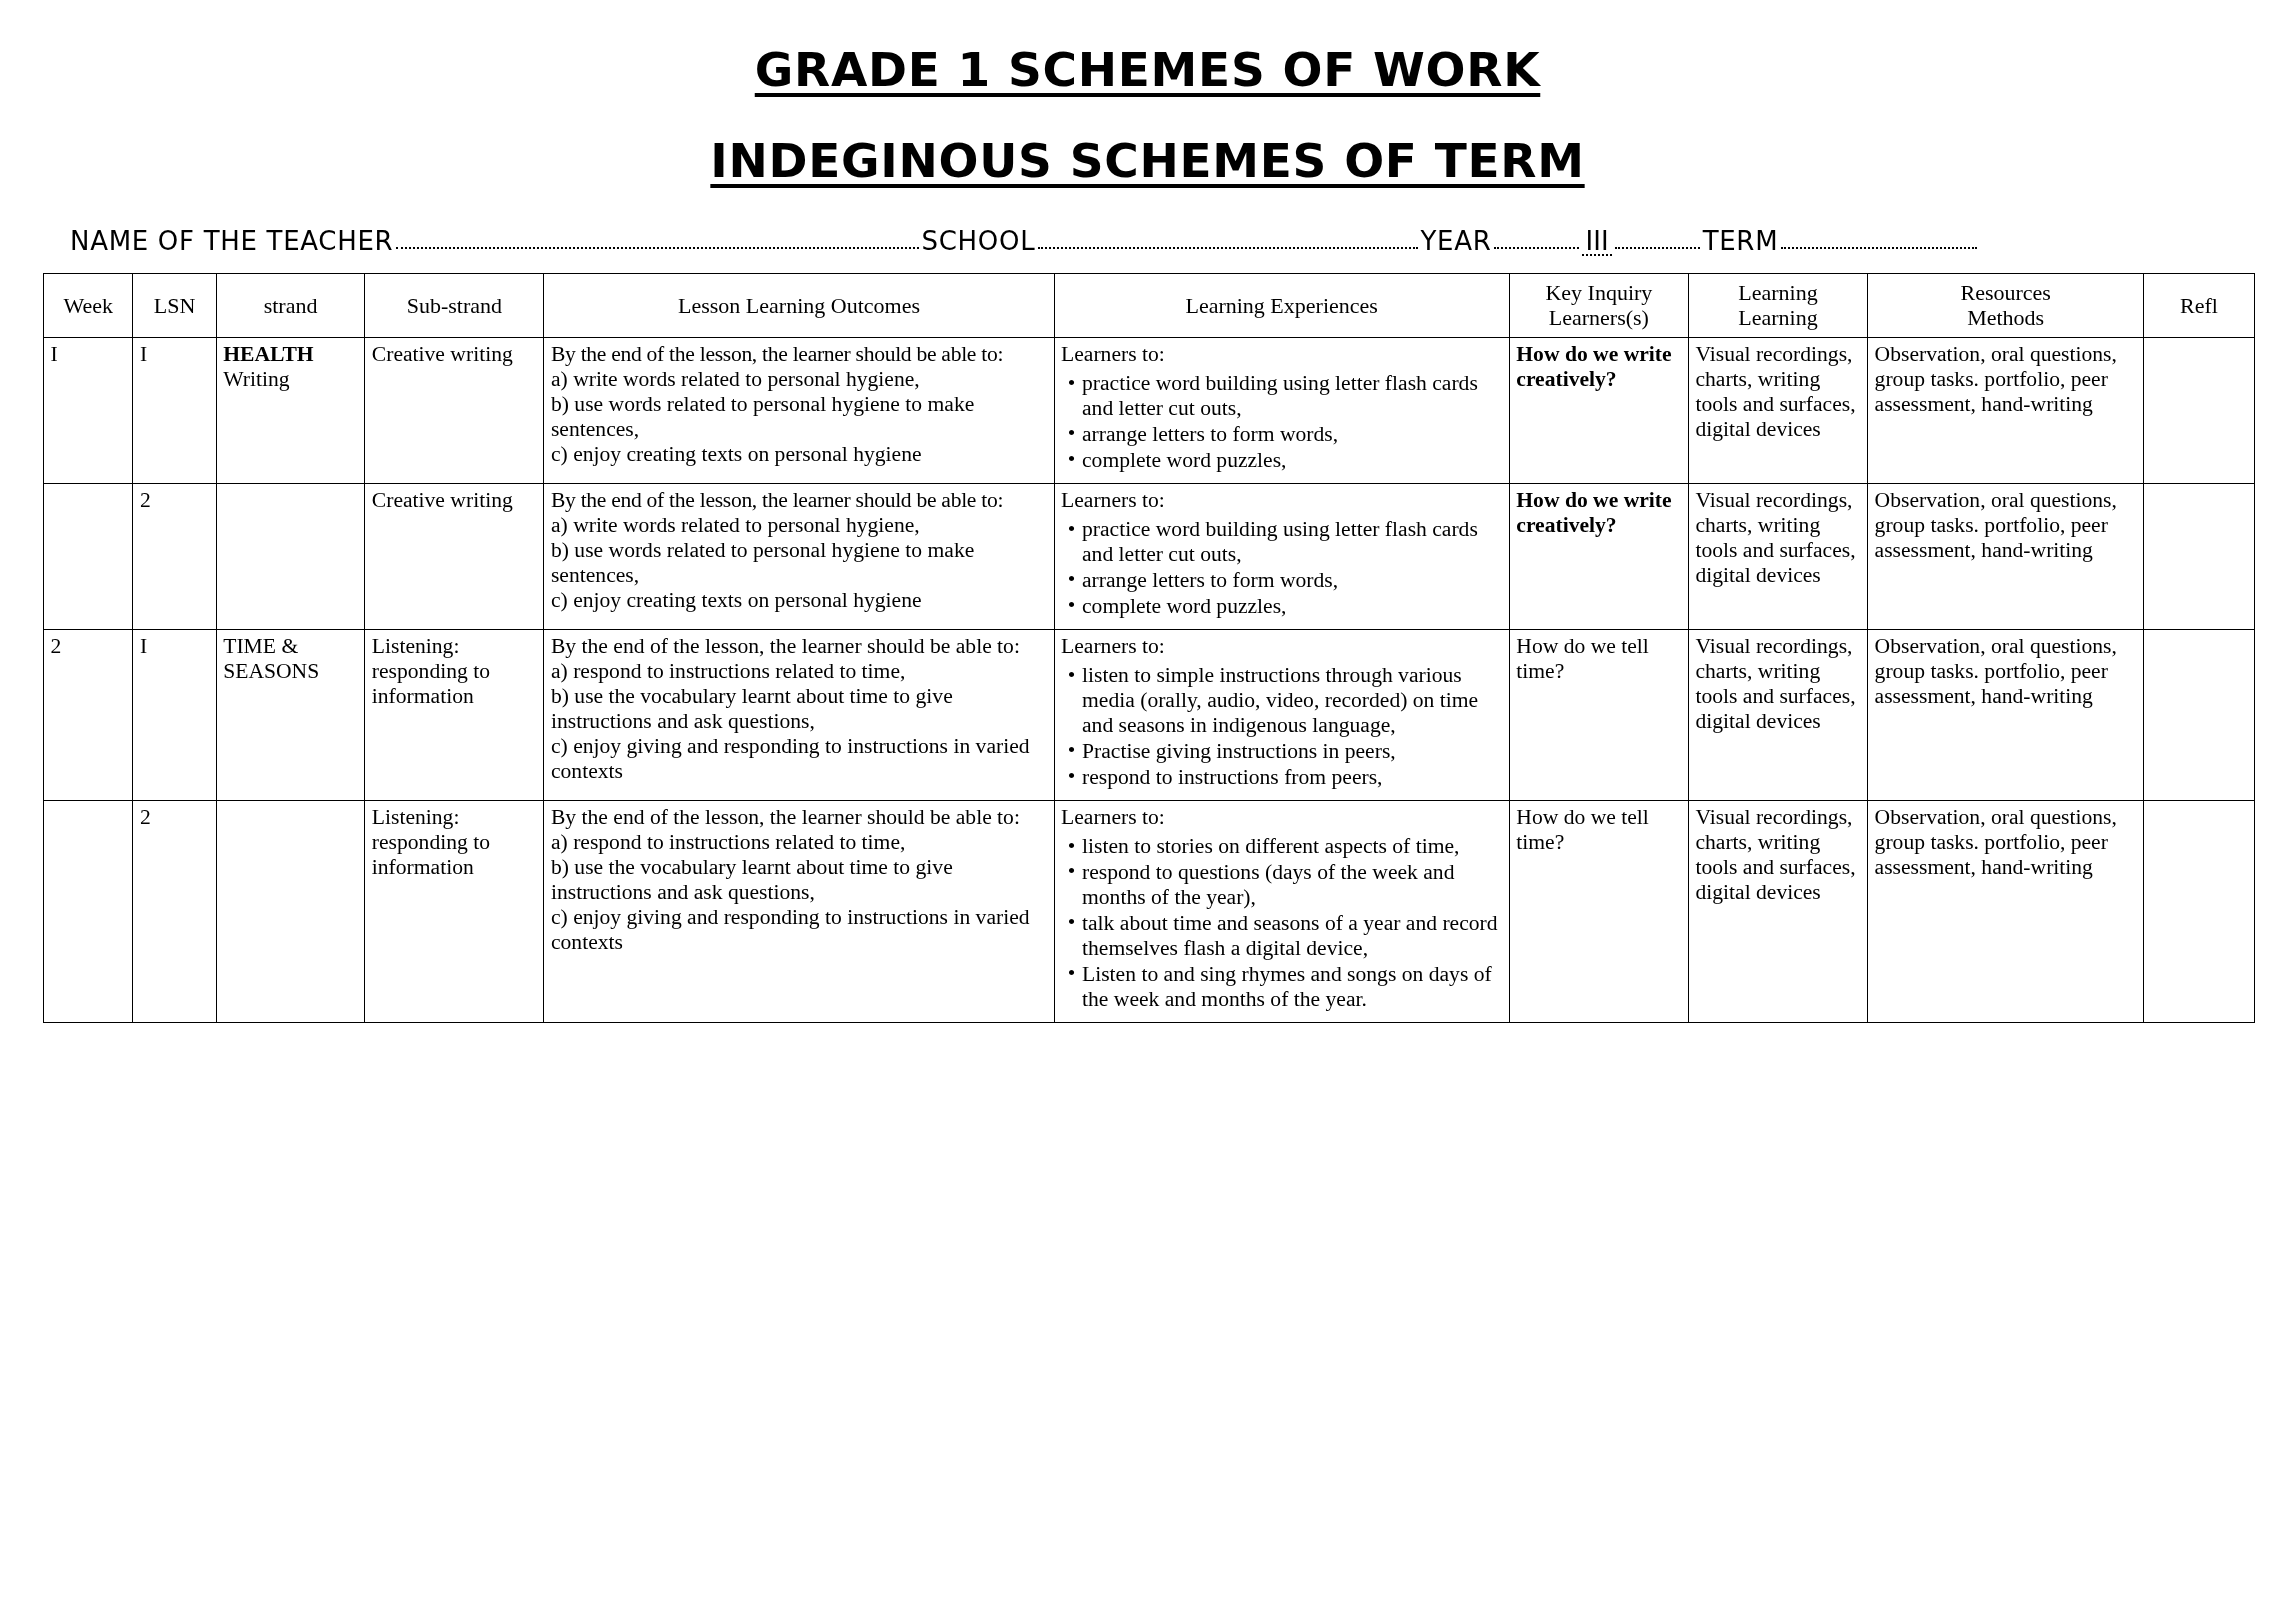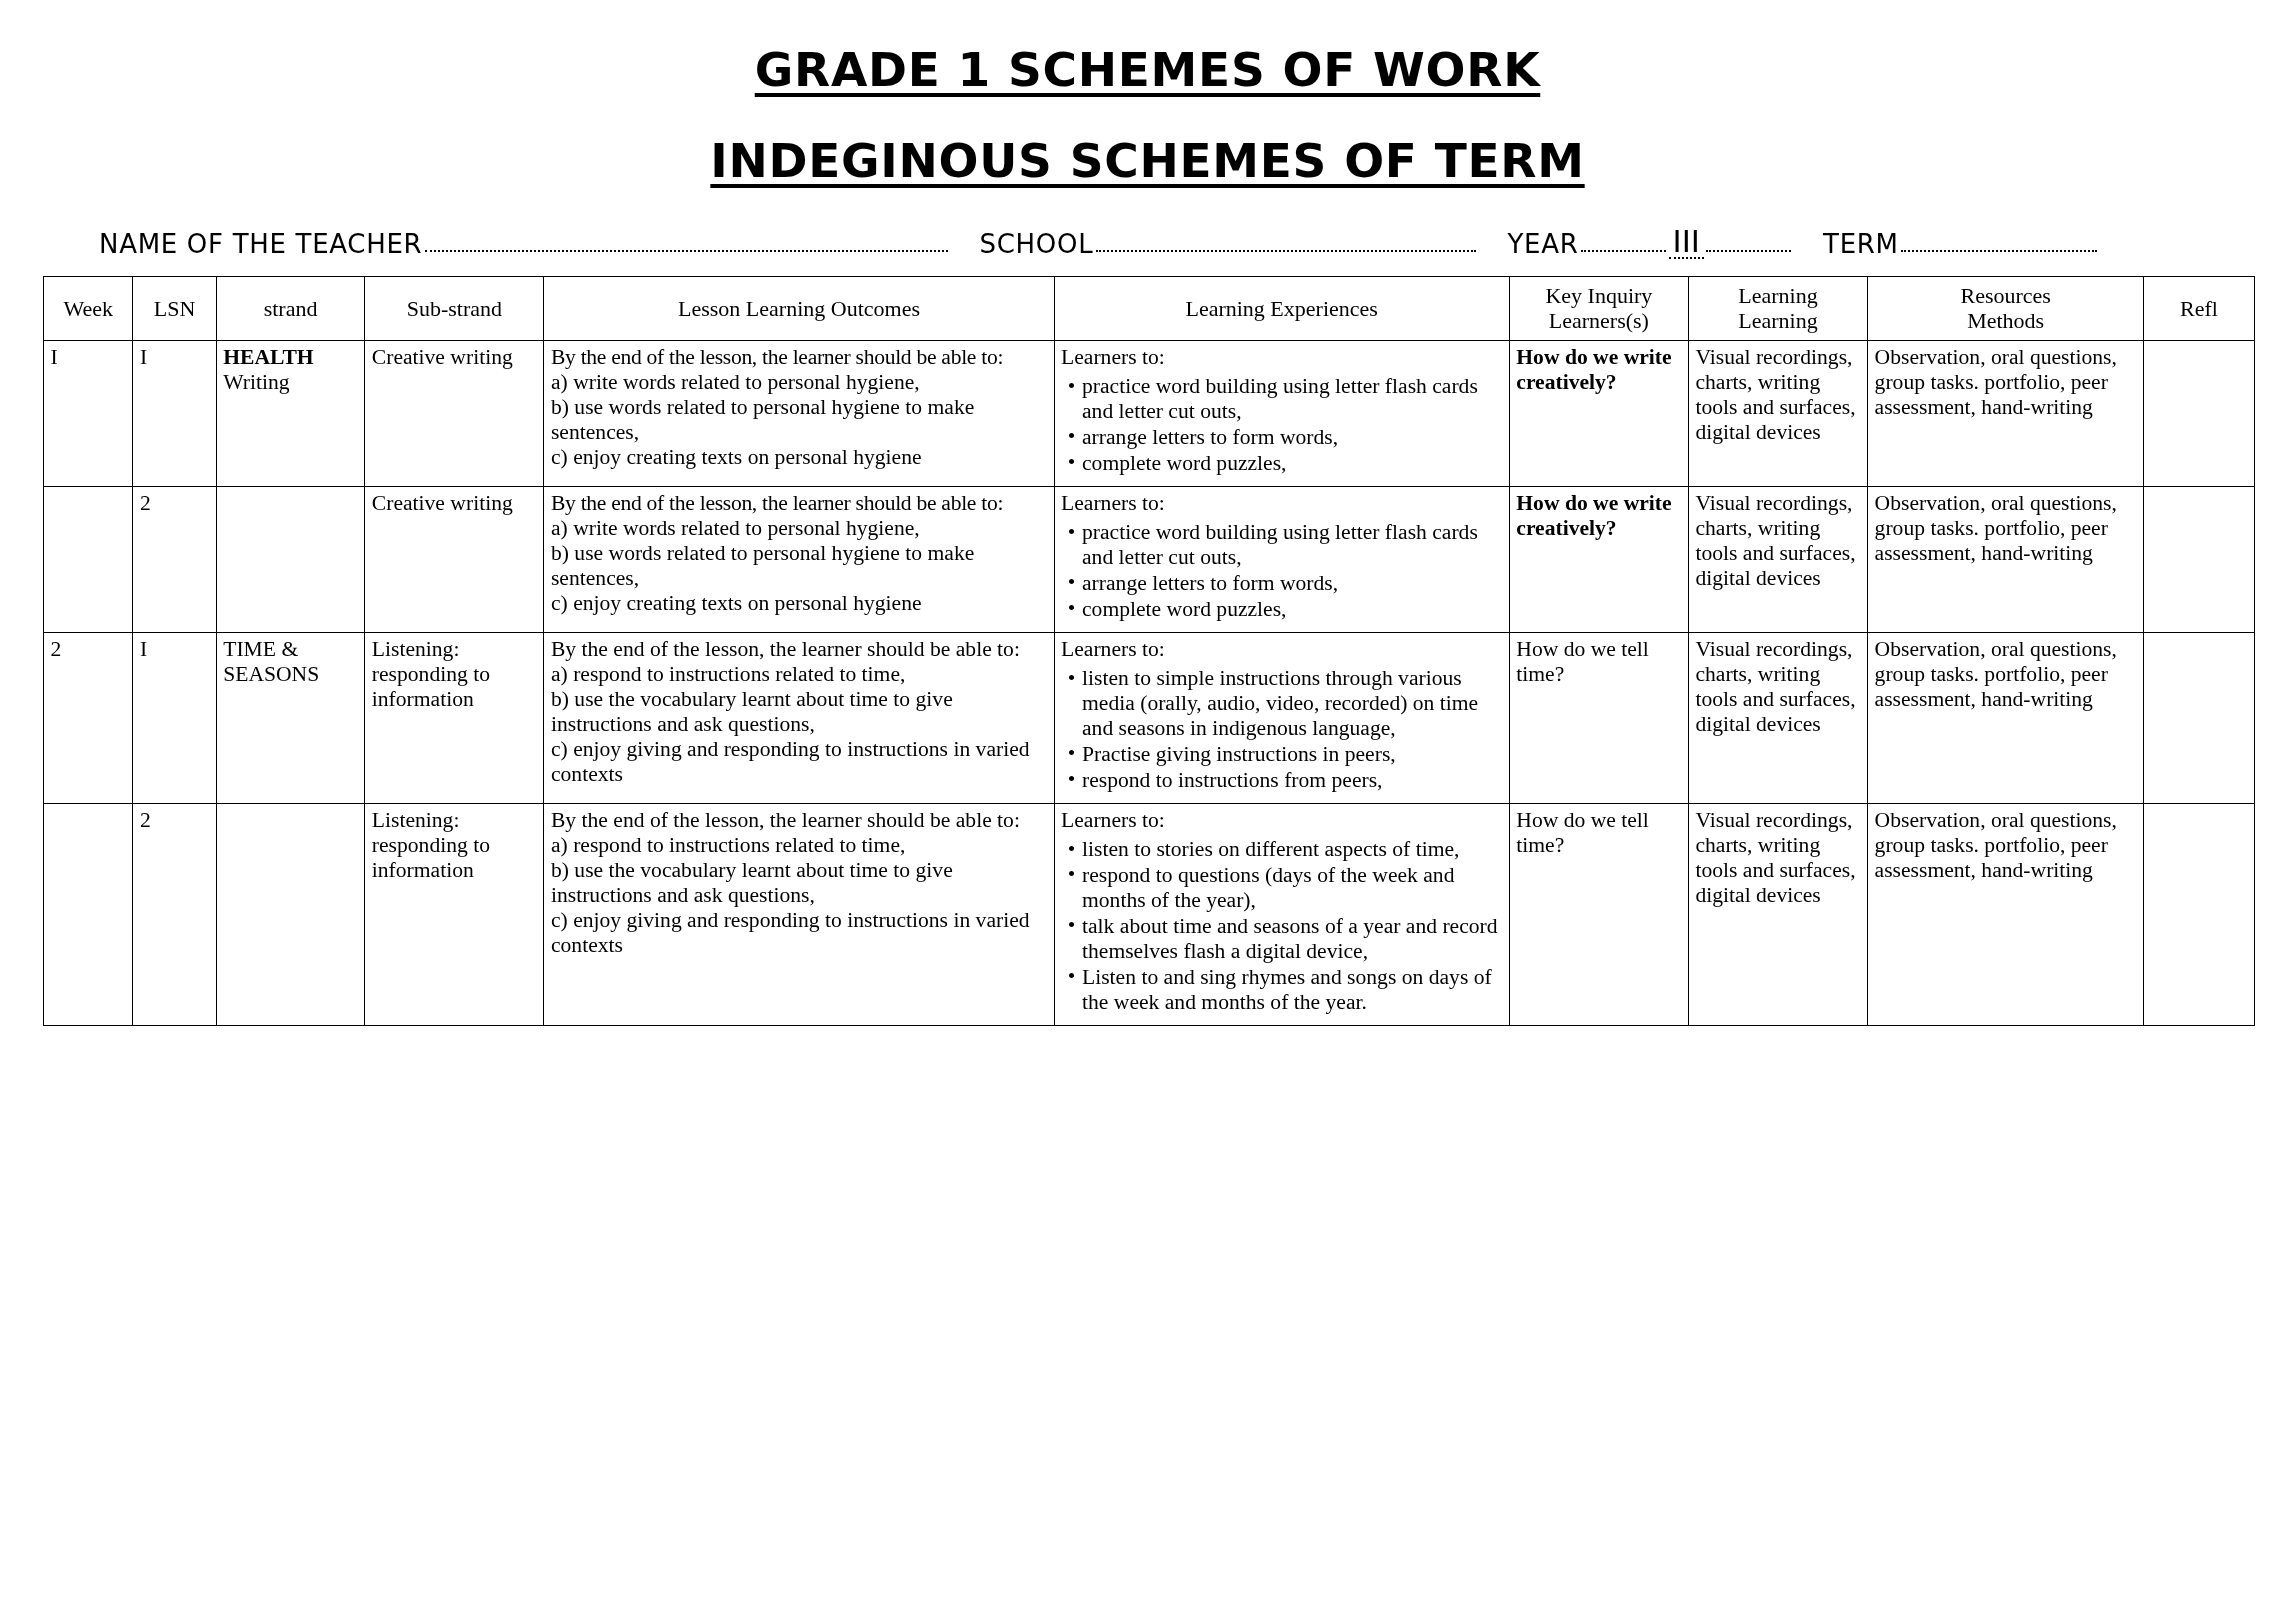--- a/index.html
+++ b/index.html
@@ -47,36 +47,35 @@
   .header-fields {
     margin: 39px 0 17px 31px;
     font-family: "DejaVu Sans", sans-serif;
     font-size: 26px;
     display: flex;
     align-items: flex-end;
     white-space: nowrap;
   }
   .hf-label {
     letter-spacing: 0.7px;
-    margin-left: 29px;
   }
   .dots {
     flex: 0 0 auto;
     border-bottom: 2px dotted #000;
     height: 0.7px;
     margin: 0 2.6px 6.5px 2.6px;
     align-self: flex-end;
   }
   .dots.d1 { width: 523px; }
   .dots.d2 { width: 380px; }
   .dots.d3 { width: 85px; }
   .dots.d4 { width: 196px; }
   .year-val {
     font-family: "DejaVu Sans", sans-serif;
-    font-size: 31px;
+    font-size: 26px;
     padding: 0 3.9px;
     border-bottom: 2px dotted #000;
     line-height: 1.0;
   }
   table.sow {
     border-collapse: collapse;
     width: 2212px;
     table-layout: fixed;
     margin-left: 3.9px;
   }

